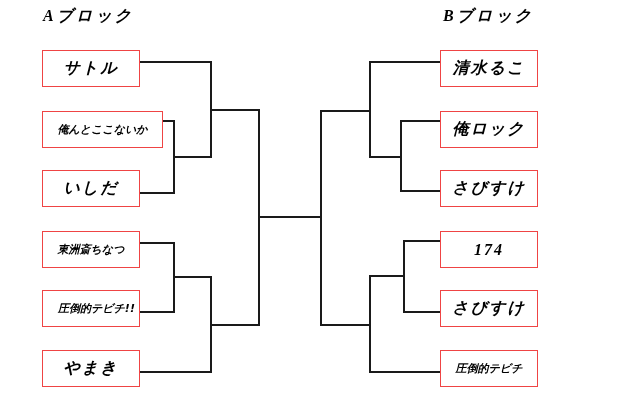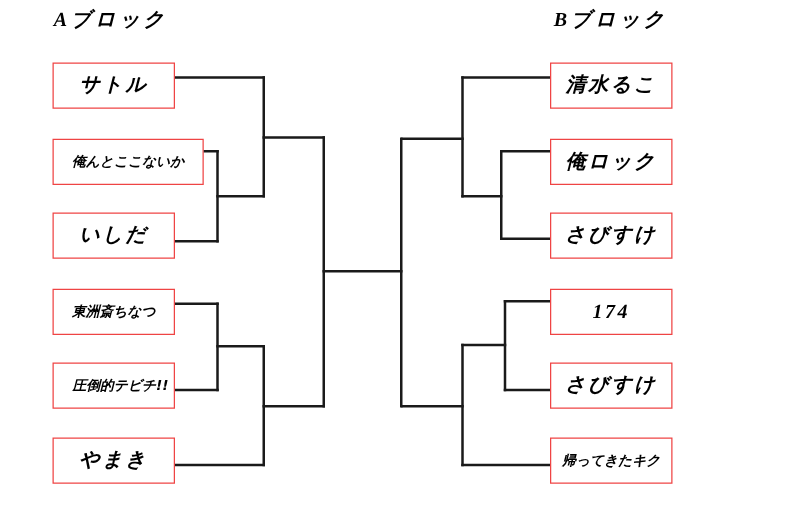--- a/index.html
+++ b/index.html
@@ -65,21 +65,21 @@
   <div class="pbox large" style="left:440px;top:170px;width:98px;">
     <span>さびすけ</span>
   </div>
   <div class="pbox large" style="left:440px;top:231px;width:98px;">
     <span>174</span>
   </div>
   <div class="pbox large" style="left:440px;top:290px;width:98px;">
     <span>さびすけ</span>
   </div>
   <div class="pbox small" style="left:440px;top:350px;width:98px;">
-    <span>帰ってきたキク</span>
+    <span>圧倒的テビチ</span>
   </div>
 
   <div class="hline" style="left:140px;top:61px;width:72px;"></div>
   <div class="hline" style="left:163px;top:120px;width:12px;"></div>
   <div class="hline" style="left:140px;top:192px;width:35px;"></div>
   <div class="vline" style="left:173px;top:120px;height:74px;"></div>
   <div class="hline" style="left:173px;top:156px;width:39px;"></div>
   <div class="vline" style="left:210px;top:61px;height:97px;"></div>
   <div class="hline" style="left:210px;top:109px;width:50px;"></div>
   <div class="hline" style="left:140px;top:242px;width:35px;"></div>

